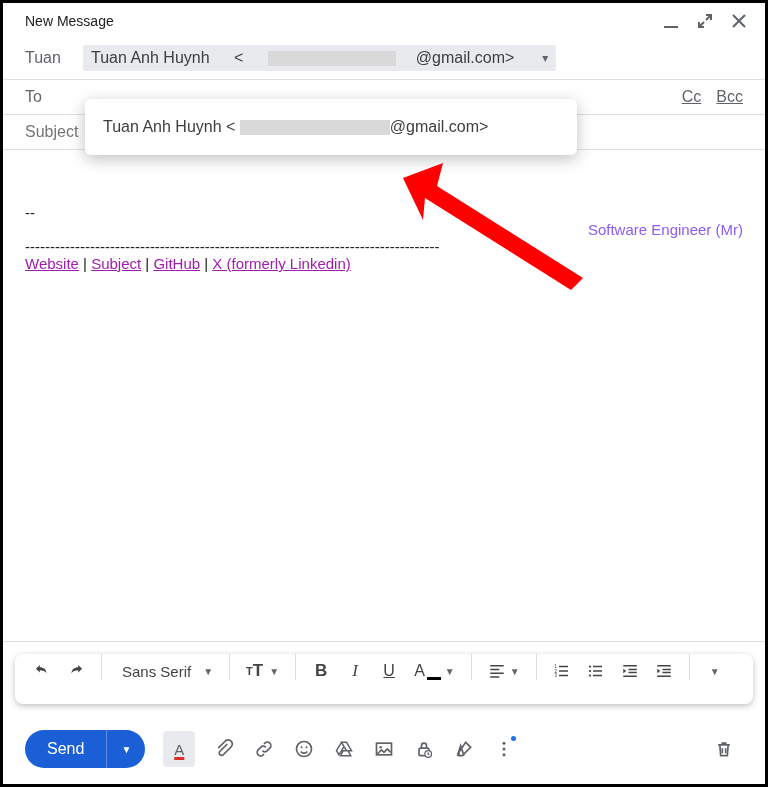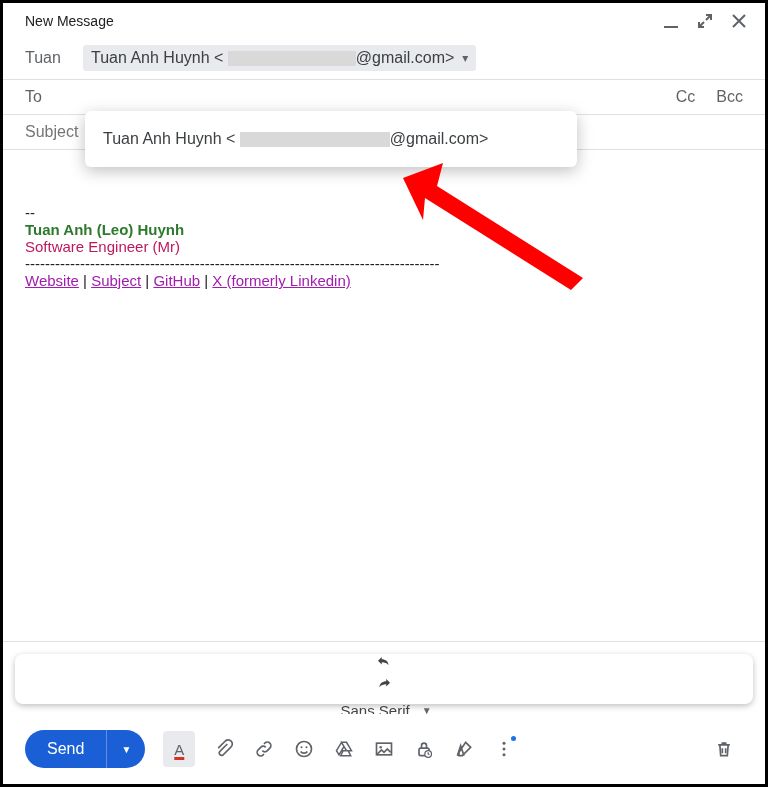--- a/index.html
+++ b/index.html
@@ -32,46 +32,46 @@
     font-size: 16px;
     color: #5f6368;
     position: relative;
   }
   .label { width: 58px; color: #5f6368; }
   .from-val {
     background: #e8eaed;
     padding: 4px 8px;
     color: #3c4043;
     border-radius: 3px;
-    display: inline-flex; align-items: center;
+    display: inline-flex; align-items: center; gap: 20px;
   }
   .redacted { display:inline-block; width: 128px; height: 15px; background:#d9d9d9; vertical-align: middle;}
   .caret-down { margin-left: 8px; color:#5f6368; font-size:12px;}
-  .ccbcc { margin-left: auto; color:#5f6368; display:flex; gap:21px;}
+  .ccbcc { margin-left: auto; color:#5f6368; display:flex; gap:15px;text-decoration:underline;}
   .subject-row input {
     border:none; font-size:16px; color:#5f6368; width:100%; outline:none;
   }
   .divider { height:1px; background:#e0e0e0; margin: 0; }
   .body-area {
     padding: 20px 22px 10px 22px;
     font-size: 15px;
     color: #202124;
     height: 420px;
     overflow: auto;
   }
   .sig-name { color:#2d7a2d; font-weight:bold; }
-  .sig-role { color:#be185d; }
+  .sig-role { color:#8b5cf6;text-align:right; }
   .dashline { color:#202124; letter-spacing: 0; white-space: nowrap; overflow:hidden;}
   .links a { color:#a21caf; text-decoration: underline; }
   .links { color:#202124; }
 
   
   .dropdown {
     position: absolute;
-    top: 108px;
+    top: 96px;
     left: 82px;
     width: 492px;
     background:#fff;
     border-radius: 6px;
     box-shadow: 0 4px 16px rgba(0,0,0,0.25);
     z-index: 50;
     padding: 6px 0;
   }
   .dropdown .opt {
     padding: 13px 18px;
@@ -95,21 +95,20 @@
     position:absolute;
     left: 12px; right: 12px;
     bottom: 80px;
     height: 50px;
     background:#fff;
     border-radius: 8px;
     box-shadow: 0 2px 6px rgba(0,0,0,0.25);
     display:flex;
     padding: 0 12px;
     gap: 4px;
-    flex-direction: column;
   }
   .fb-btn {
     min-width: 30px; height: 34px;
     display:flex; align-items:center; justify-content:center;
     color:#444;
     font-size: 16px;
     cursor:pointer;
     border-radius:4px;
   }
   .fb-sep { width:1px; background:#ddd; height:26px; margin: 0 6px;}
@@ -219,21 +218,20 @@
 
   <div class="row subject-row">
     <input type="text" placeholder="Subject" style="">
   </div>
 
   <div class="divider"></div>
 
   <div class="body-area">
     <br><br>
     <div>--</div>
-    <div class="sig-name">Tuan Anh (Leo) Huynh</div>
     <div class="sig-role">Software Engineer (Mr)</div>
     <div class="dashline">-----------------------------------------------------------------------------------</div>
     <div class="links">
       <a href="#">Website</a><span> | </span><a href="#">Subject</a><span> | </span><a href="#">GitHub</a><span> | </span><a href="#">X (formerly Linkedin)</a>
     </div>
   </div>
 
   <div class="dropdown">
     <div class="opt">
       <span>Tuan Anh Huynh &lt;</span>

